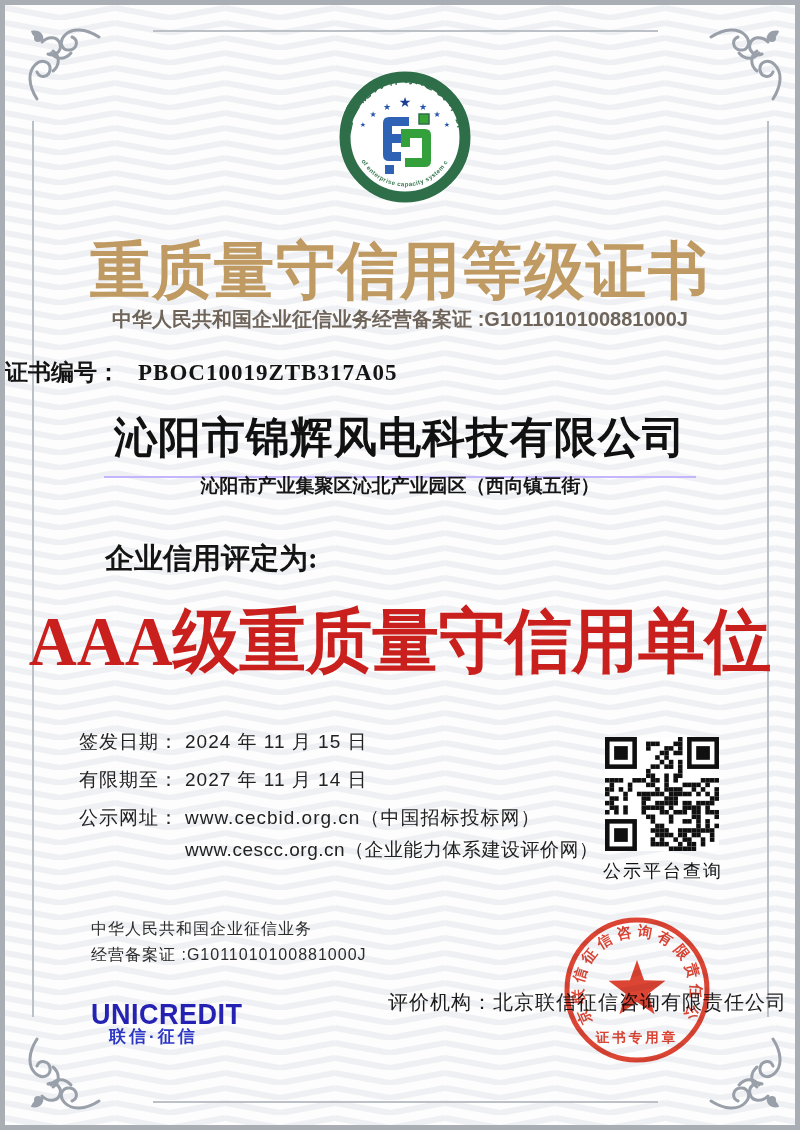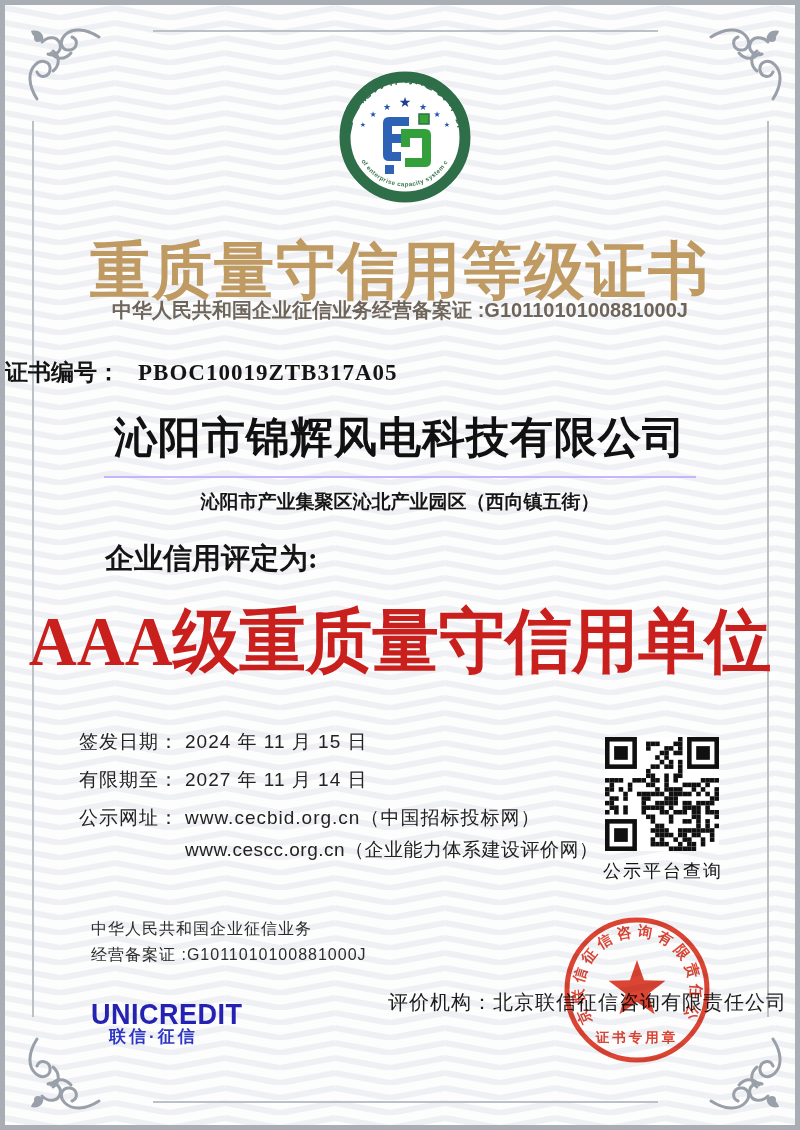--- a/index.html
+++ b/index.html
@@ -17,37 +17,37 @@
   .fl-br{transform:scale(-1,-1);}
 
   .logo{position:absolute;left:330px;top:62px;width:140px;height:140px;z-index:2;}
 
   .title{
     position:absolute;left:0;top:226px;width:100%;text-align:center;
     font-size:60px;font-weight:900;color:#bf9a62;letter-spacing:2px;z-index:2;
     transform:scaleY(1.04);
   }
   .subtitle{
-    position:absolute;left:0;top:292px;width:100%;text-align:center;
+    position:absolute;left:0;top:301px;width:100%;text-align:center;
     font-size:20px;font-weight:600;color:#6e6459;z-index:2;
   }
   .certno{
     position:absolute;left:0;top:352px;width:100%;text-align:left;
     font-family:"Liberation Serif",serif;font-weight:700;font-size:23px;color:#141414;z-index:2;
   }
   .certno .num{margin-left:18px;letter-spacing:1px;}
   .company-wrap{position:absolute;left:0;top:404px;width:100%;text-align:center;z-index:2;}
   .company{
     display:inline-block;font-family:"Liberation Serif",serif;font-weight:900;
     font-size:43px;color:#111;letter-spacing:1px;
     border-bottom:2px solid #c4b5fd;padding:0 10px 9px 10px;
   }
   .address{
     position:absolute;left:0;top:468px;width:100%;text-align:center;
-    font-family:"Liberation Serif",serif;font-weight:700;font-size:19px;color:#161616;z-index:2;margin-top:16px;
+    font-family:"Liberation Serif",serif;font-weight:700;font-size:19px;color:#161616;z-index:2;
   }
   .rating-label{
     position:absolute;left:100px;top:534px;
     font-family:"Liberation Serif",serif;font-weight:900;font-size:29px;color:#141414;z-index:2;
   }
   .rating{
     position:absolute;left:0;top:590px;width:100%;text-align:center;
     font-family:"Liberation Serif",serif;font-weight:900;font-size:70px;color:#c9201d;
     letter-spacing:0;z-index:2;transform:scaleX(0.95);
   }

